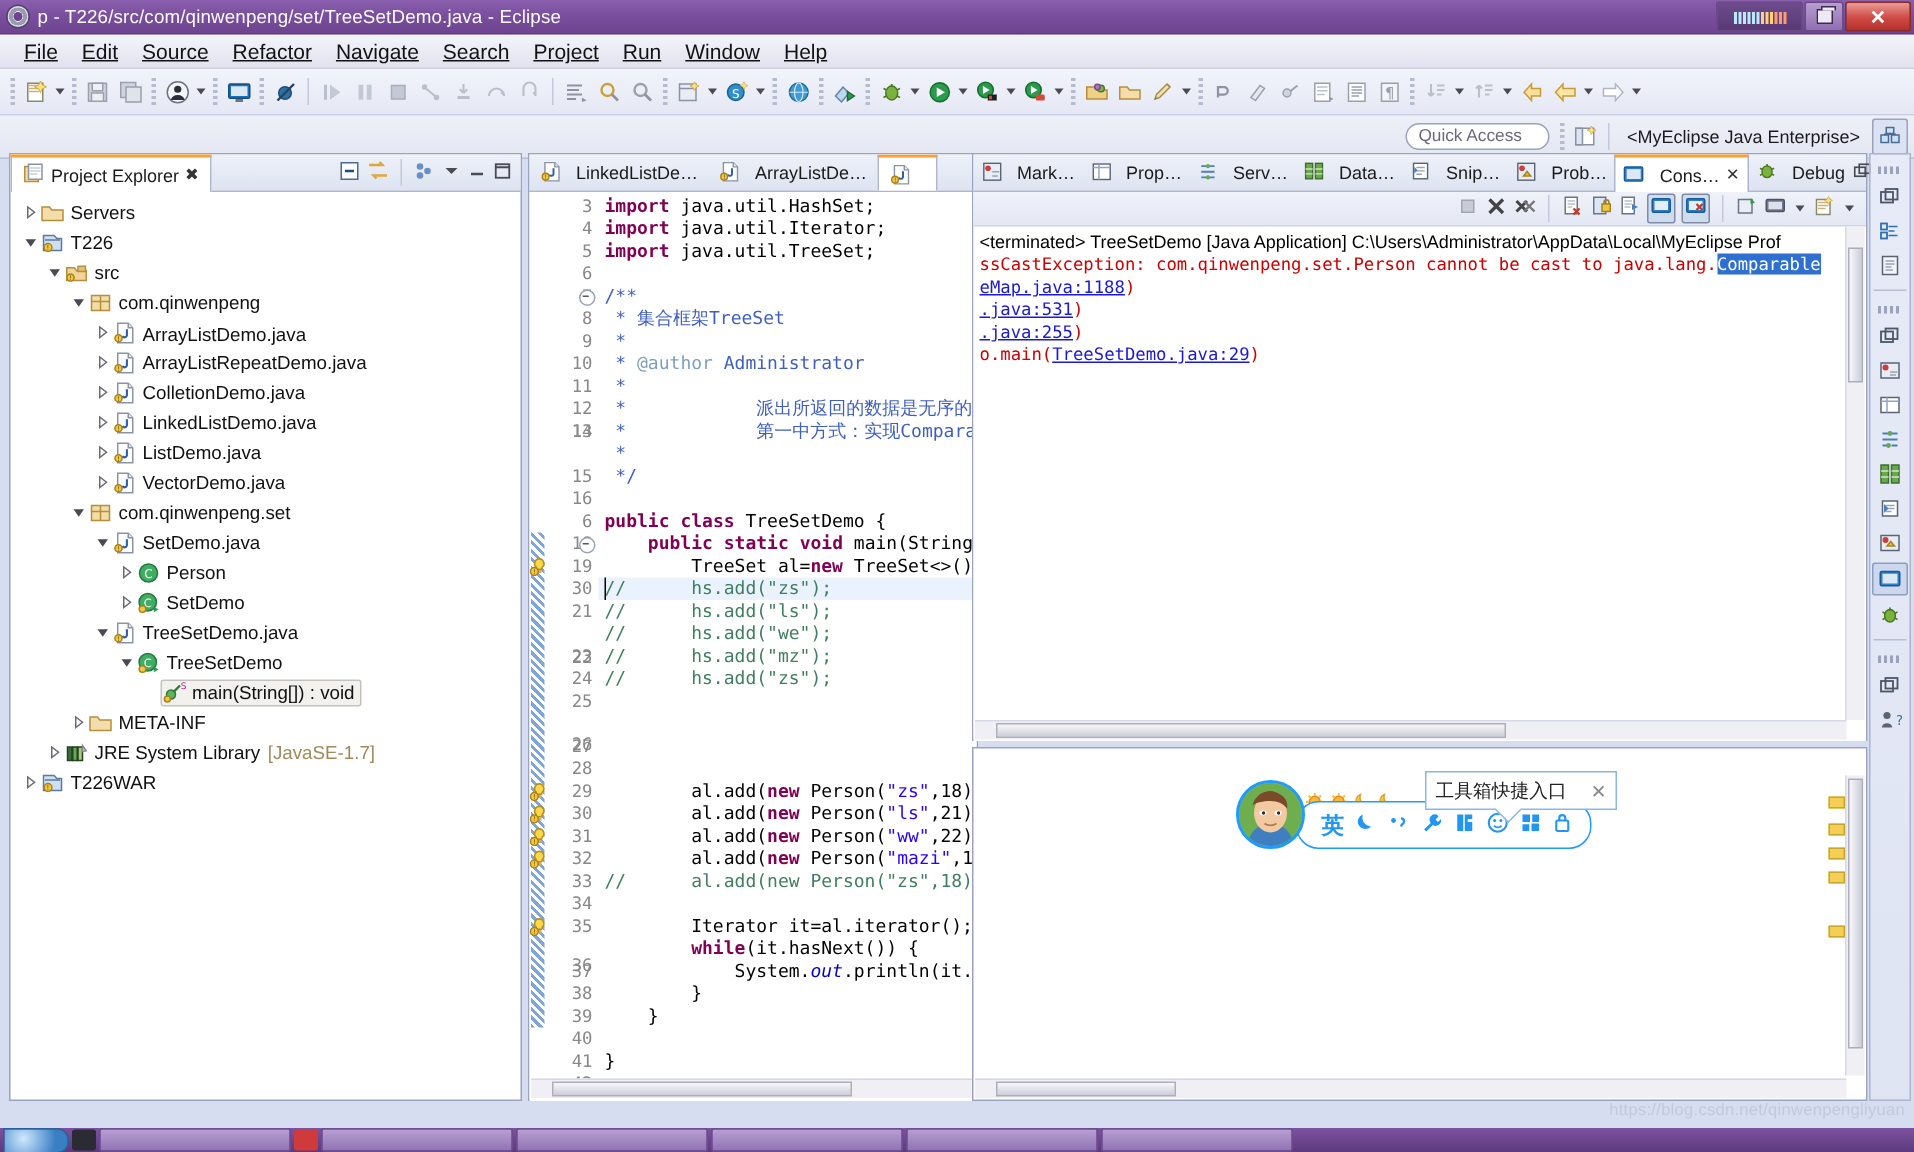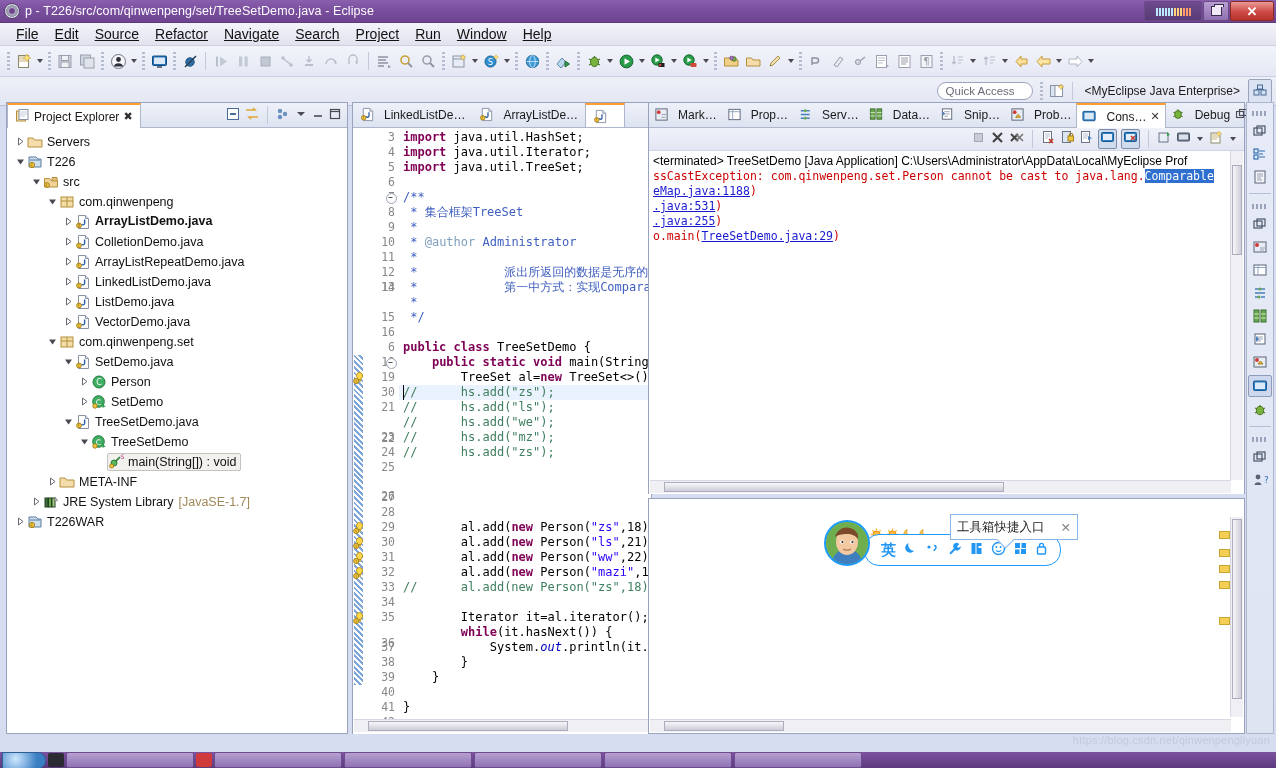--- a/index.html
+++ b/index.html
@@ -554,21 +554,21 @@
                 <rect x="2" y="3" width="12" height="10" fill="#f3dca6" stroke="#b48f3c"></rect>
                 <path d="M2 7h12M8 3v10" stroke="#b48f3c"></path>
               </svg></span>
             <span>com.qinwenpeng</span>
           </span>
         </div>
         <div class="trow" style="padding-left: 52px;">
           <span class="arrow"><svg width="9" height="9" viewBox="0 0 9 9">
               <path d="M2.5 1v7l4.5-3.5z" fill="none" stroke="#6a6a78" stroke-width="1"></path>
             </svg></span>
-          <span style="display: flex; align-items: flex-start; font-weight: bold;">
+          <span style="display: flex; align-items: flex-end;">
             <span class="ic"><svg width="16" height="16" viewBox="0 0 16 16">
                 <path d="M3.5 1.5h7l3 3v10h-10z" fill="#fff" stroke="#8a93a5"></path>
                 <path d="M10.5 1.5v3h3" fill="#e3e9f2" stroke="#8a93a5"></path>
                 <path d="M9.6 5.5v4.2a1.6 1.6 0 0 1-3 .3" stroke="#2f5fa8" stroke-width="1.4" fill="none"></path>
                 <circle cx="4" cy="11.5" r="2.4" fill="#f1c640" stroke="#a8821c"></circle>
                 <text x="4" y="13" font-size="4.4" text-anchor="middle" fill="#6b4b00" font-family="DejaVu Sans">!</text>
               </svg></span>
             <span>ArrayListDemo.java</span>
           </span>
         </div>
@@ -577,36 +577,36 @@
               <path d="M2.5 1v7l4.5-3.5z" fill="none" stroke="#6a6a78" stroke-width="1"></path>
             </svg></span>
           <span style="display: flex; align-items: center;">
             <span class="ic"><svg width="16" height="16" viewBox="0 0 16 16">
                 <path d="M3.5 1.5h7l3 3v10h-10z" fill="#fff" stroke="#8a93a5"></path>
                 <path d="M10.5 1.5v3h3" fill="#e3e9f2" stroke="#8a93a5"></path>
                 <path d="M9.6 5.5v4.2a1.6 1.6 0 0 1-3 .3" stroke="#2f5fa8" stroke-width="1.4" fill="none"></path>
                 <circle cx="4" cy="11.5" r="2.4" fill="#f1c640" stroke="#a8821c"></circle>
                 <text x="4" y="13" font-size="4.4" text-anchor="middle" fill="#6b4b00" font-family="DejaVu Sans">!</text>
               </svg></span>
-            <span>ColletionDemo.java</span>
+            <span>ArrayListRepeatDemo.java</span>
           </span>
         </div>
         <div class="trow" style="padding-left: 52px;">
           <span class="arrow"><svg width="9" height="9" viewBox="0 0 9 9">
               <path d="M2.5 1v7l4.5-3.5z" fill="none" stroke="#6a6a78" stroke-width="1"></path>
             </svg></span>
           <span style="display: flex; align-items: center;">
             <span class="ic"><svg width="16" height="16" viewBox="0 0 16 16">
                 <path d="M3.5 1.5h7l3 3v10h-10z" fill="#fff" stroke="#8a93a5"></path>
                 <path d="M10.5 1.5v3h3" fill="#e3e9f2" stroke="#8a93a5"></path>
                 <path d="M9.6 5.5v4.2a1.6 1.6 0 0 1-3 .3" stroke="#2f5fa8" stroke-width="1.4" fill="none"></path>
                 <circle cx="4" cy="11.5" r="2.4" fill="#f1c640" stroke="#a8821c"></circle>
                 <text x="4" y="13" font-size="4.4" text-anchor="middle" fill="#6b4b00" font-family="DejaVu Sans">!</text>
               </svg></span>
-            <span>ArrayListRepeatDemo.java</span>
+            <span>ColletionDemo.java</span>
           </span>
         </div>
         <div class="trow" style="padding-left: 52px;">
           <span class="arrow"><svg width="9" height="9" viewBox="0 0 9 9">
               <path d="M2.5 1v7l4.5-3.5z" fill="none" stroke="#6a6a78" stroke-width="1"></path>
             </svg></span>
           <span style="display: flex; align-items: center;">
             <span class="ic"><svg width="16" height="16" viewBox="0 0 16 16">
                 <path d="M3.5 1.5h7l3 3v10h-10z" fill="#fff" stroke="#8a93a5"></path>
                 <path d="M10.5 1.5v3h3" fill="#e3e9f2" stroke="#8a93a5"></path>

